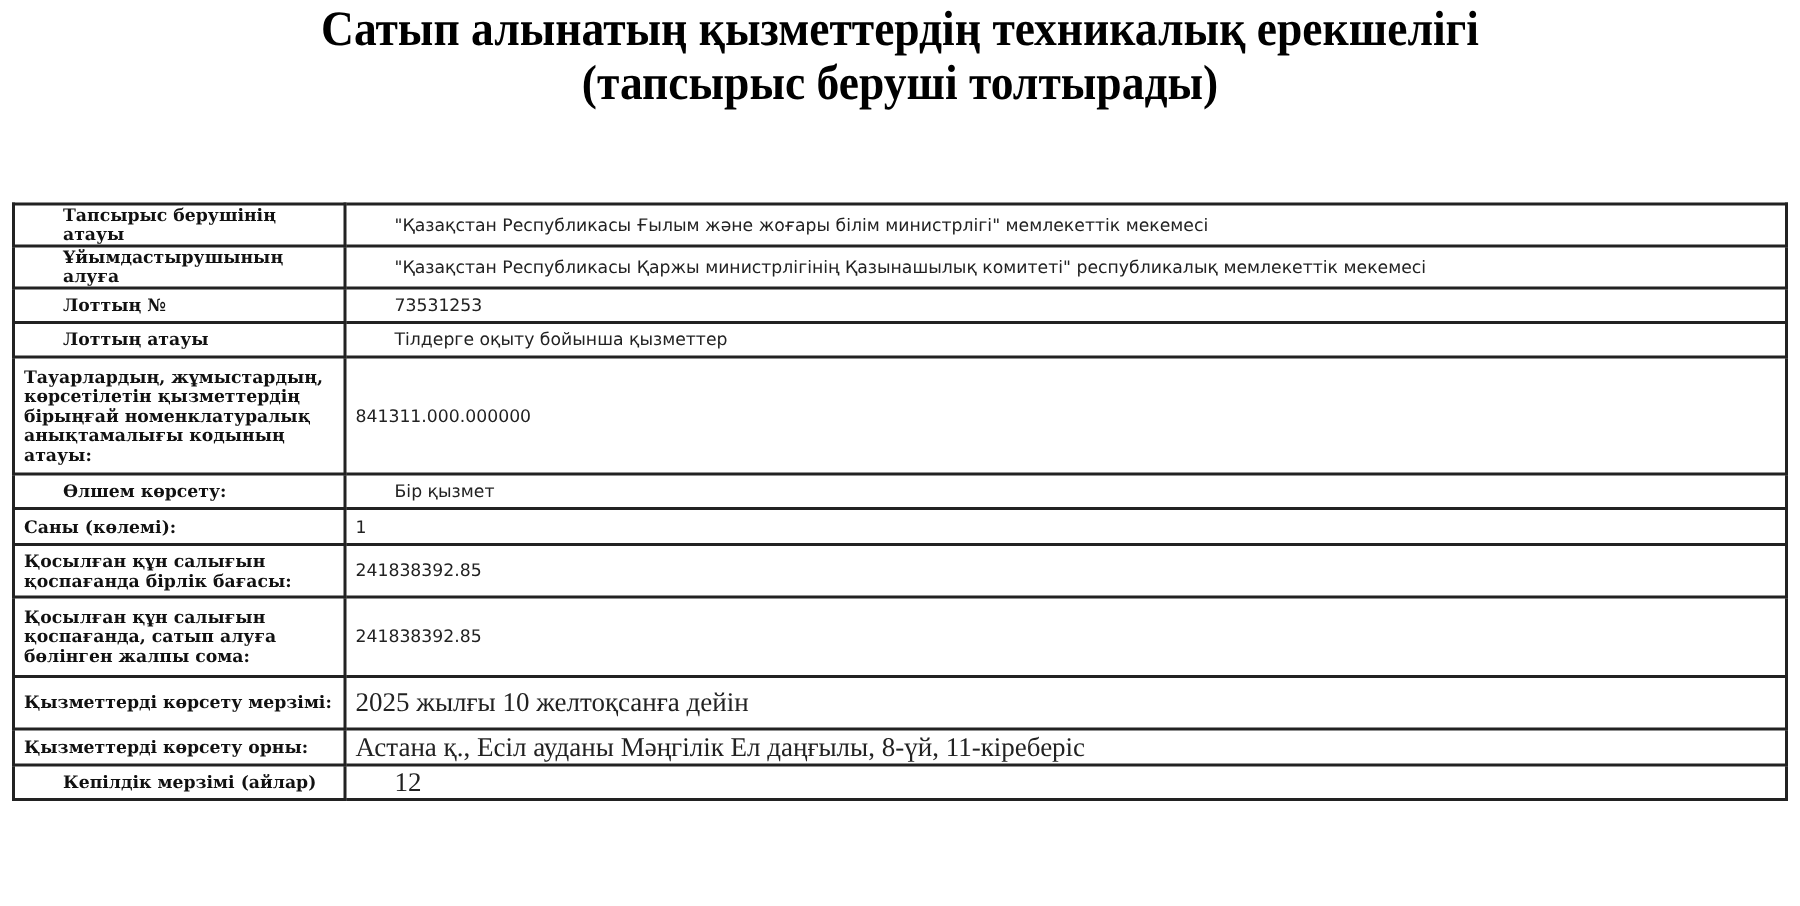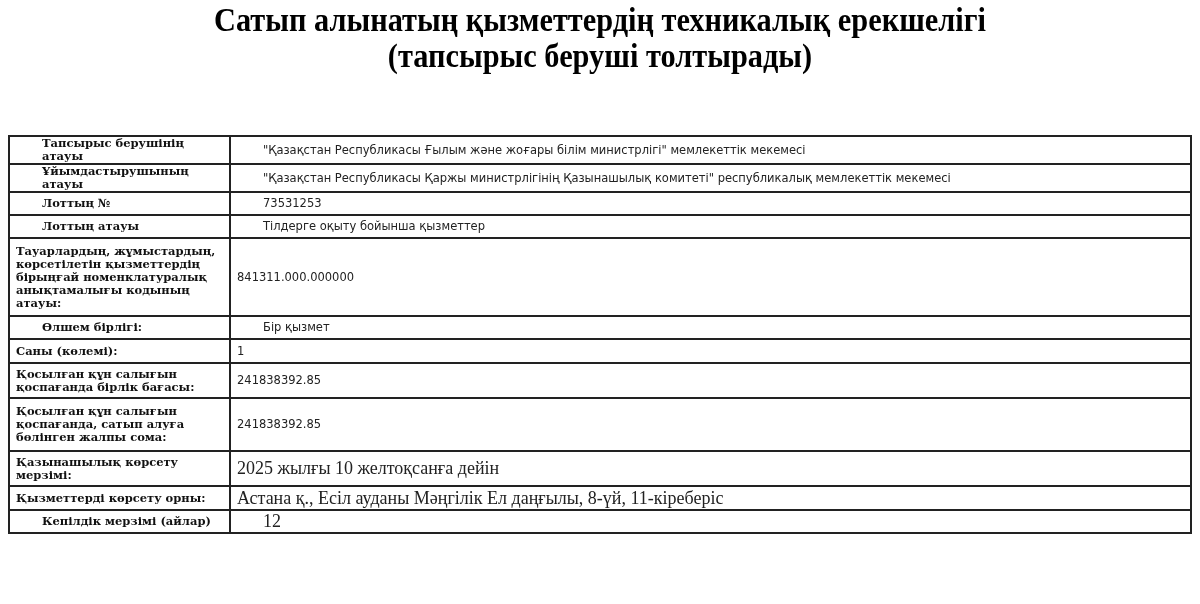--- a/index.html
+++ b/index.html
@@ -76,53 +76,53 @@
   <span class="title-line">(тапсырыс беруші толтырады)</span>
 </div>
 
 <table class="spec">
   <tbody>
     <tr class="h25">
       <td class="label">Тапсырыс берушінің атауы</td>
       <td class="value">"Қазақстан Республикасы Ғылым және жоғары білім министрлігі" мемлекеттік мекемесі</td>
     </tr>
     <tr class="h25">
-      <td class="label">Ұйымдастырушының атауы</td>
+      <td class="label">Ұйымдастырушының алуға</td>
       <td class="value">"Қазақстан Республикасы Қаржы министрлігінің Қазынашылық комитеті" республикалық мемлекеттік мекемесі</td>
     </tr>
     <tr class="h25">
       <td class="label">Лоттың №</td>
       <td class="value">73531253</td>
     </tr>
     <tr class="h25">
       <td class="label">Лоттың атауы</td>
       <td class="value">Тілдерге оқыту бойынша қызметтер</td>
     </tr>
     <tr class="h80">
       <td class="label">Тауарлардың, жұмыстардың, көрсетілетін қызметтердің бірыңғай номенклатуралық анықтамалығы кодының атауы:</td>
       <td class="value">841311.000.000000</td>
     </tr>
     <tr class="h25">
-      <td class="label">Өлшем бірлігі:</td>
+      <td class="label">Өлшем көрсету:</td>
       <td class="value">Бір қызмет</td>
     </tr>
     <tr class="h26">
       <td class="label">Саны (көлемі):</td>
       <td class="value">1</td>
     </tr>
     <tr class="h37">
       <td class="label">Қосылған құн салығын қоспағанда бірлік бағасы:</td>
       <td class="value">241838392.85</td>
     </tr>
     <tr class="h55">
       <td class="label">Қосылған құн салығын қоспағанда, сатып алуға бөлінген жалпы сома:</td>
       <td class="value">241838392.85</td>
     </tr>
     <tr class="h37">
-      <td class="label">Қазынашылық көрсету мерзімі:</td>
+      <td class="label">Қызметтерді көрсету мерзімі:</td>
       <td class="value serif">2025 жылғы 10 желтоқсанға дейін</td>
     </tr>
     <tr class="h26">
       <td class="label">Қызметтерді көрсету орны:</td>
       <td class="value serif">Астана қ., Есіл ауданы Мәңгілік Ел даңғылы, 8-үй, 11-кіреберіс</td>
     </tr>
     <tr class="h25">
       <td class="label">Кепілдік мерзімі (айлар)</td>
       <td class="value serif">12</td>
     </tr>

